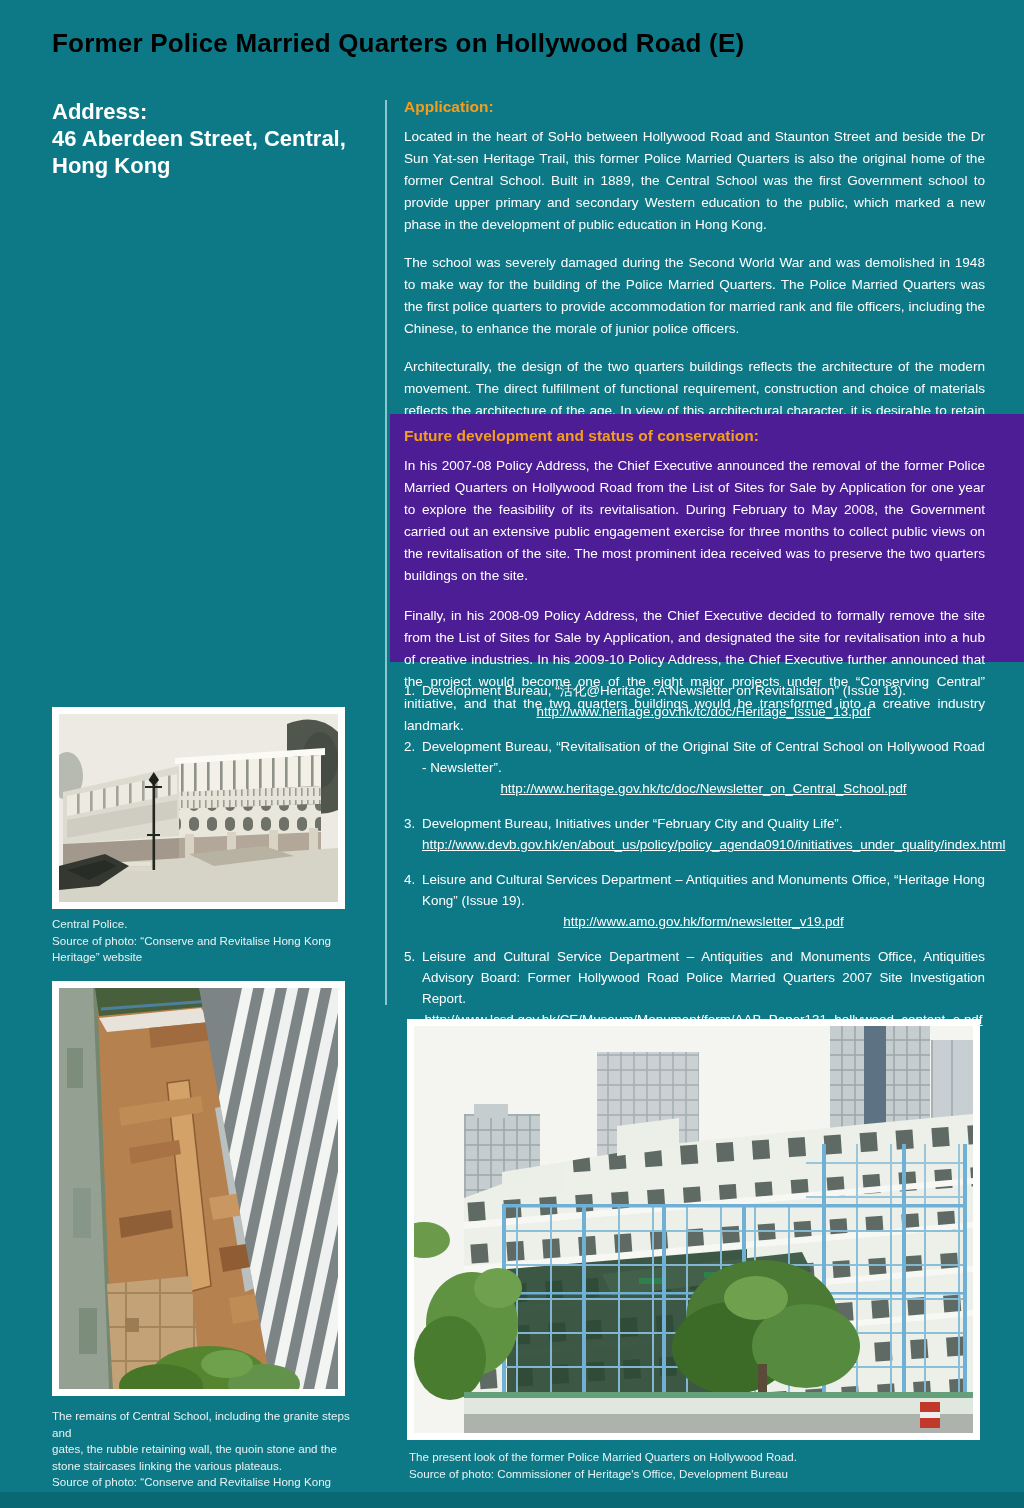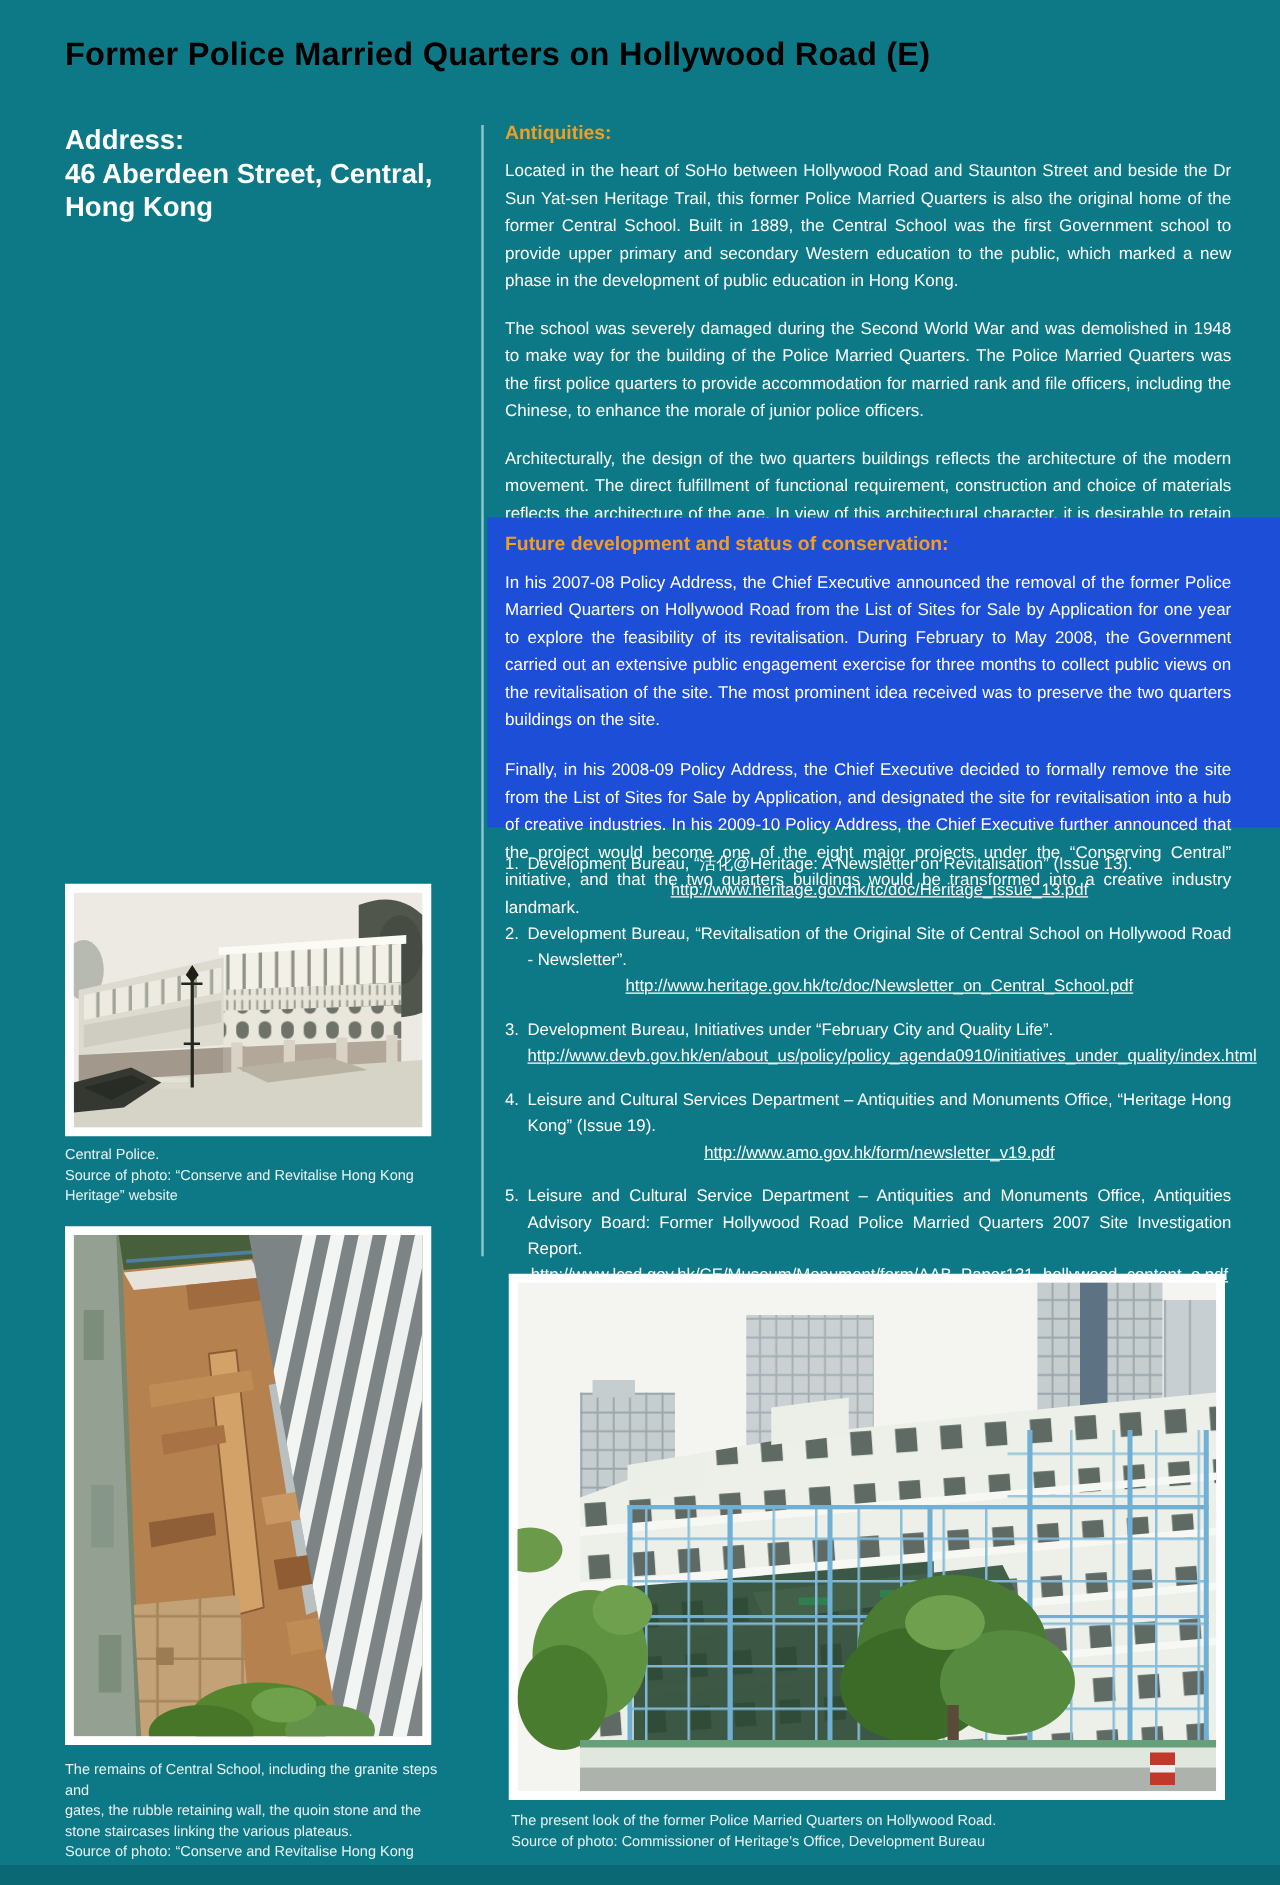--- a/index.html
+++ b/index.html
@@ -19,21 +19,21 @@
   }
   .address-block{left:52px;top:98px;width:310px;font-size:22px;font-weight:bold;line-height:27px;}
   .address-lines{white-space:pre-line;}
   .v-divider{left:385px;top:100px;width:2px;height:905px;background:rgba(186,222,228,.75);}
   .right-col{left:404px;width:581px;}
   .section-heading{font-size:15.5px;font-weight:bold;color:#f49e1f;margin:0 0 10px 0;}
   .body-par{font-size:13.6px;line-height:22px;text-align:justify;margin:0 0 16px 0;}
   .intro{top:98px;}
   .future-box{
     left:390px;top:414px;width:634px;height:248px;
-    background:#1d4ed8;box-sizing:border-box;
+    background:#4c1d95;box-sizing:border-box;
     padding:13px 39px 0 14px;
   }
   .future-box .body-par{margin-bottom:18px;}
   .refs{top:672px;}
   .ref-list{list-style:none;margin:8px 0 0 0;padding:0;font-size:13.4px;line-height:21px;}
   .ref-item{display:flex;margin:0 0 14px 0;}
   .ref-num{width:18px;flex:0 0 18px;}
   .ref-body{flex:1;}
   .ref-text{text-align:justify;}
   .ref-url{text-align:center;text-decoration:underline;}
@@ -55,21 +55,21 @@
 
 <div class="abs address-block">
   <div>Address:</div>
   <div class="address-lines">46 Aberdeen Street, Central,
 Hong Kong</div>
 </div>
 
 <div class="abs v-divider"></div>
 
 <div class="abs right-col intro">
-  <div class="section-heading">Antiquities:</div>
+  <div class="section-heading">Application:</div>
   <p class="body-par">Located in the heart of SoHo between Hollywood Road and Staunton Street and beside the Dr Sun Yat-sen Heritage Trail, this former Police Married Quarters is also the original home of the former Central School. Built in 1889, the Central School was the first Government school to provide upper primary and secondary Western education to the public, which marked a new phase in the development of public education in Hong Kong.</p>
   <p class="body-par">The school was severely damaged during the Second World War and was demolished in 1948 to make way for the building of the Police Married Quarters. The Police Married Quarters was the first police quarters to provide accommodation for married rank and file officers, including the Chinese, to enhance the morale of junior police officers.</p>
   <p class="body-par">Architecturally, the design of the two quarters buildings reflects the architecture of the modern movement. The direct fulfillment of functional requirement, construction and choice of materials reflects the architecture of the age. In view of this architectural character, it is desirable to retain the quarters buildings for adaptive re-use to benefit the community.</p>
 </div>
 
 <div class="abs future-box">
   <div class="section-heading">Future development and status of conservation:</div>
   <p class="body-par">In his 2007-08 Policy Address, the Chief Executive announced the removal of the former Police Married Quarters on Hollywood Road from the List of Sites for Sale by Application for one year to explore the feasibility of its revitalisation. During February to May 2008, the Government carried out an extensive public engagement exercise for three months to collect public views on the revitalisation of the site. The most prominent idea received was to preserve the two quarters buildings on the site.</p>
   <p class="body-par">Finally, in his 2008-09 Policy Address, the Chief Executive decided to formally remove the site from the List of Sites for Sale by Application, and designated the site for revitalisation into a hub of creative industries. In his 2009-10 Policy Address, the Chief Executive further announced that the project would become one of the eight major projects under the “Conserving Central” initiative, and that the two quarters buildings would be transformed into a creative industry landmark.</p>
 </div>

